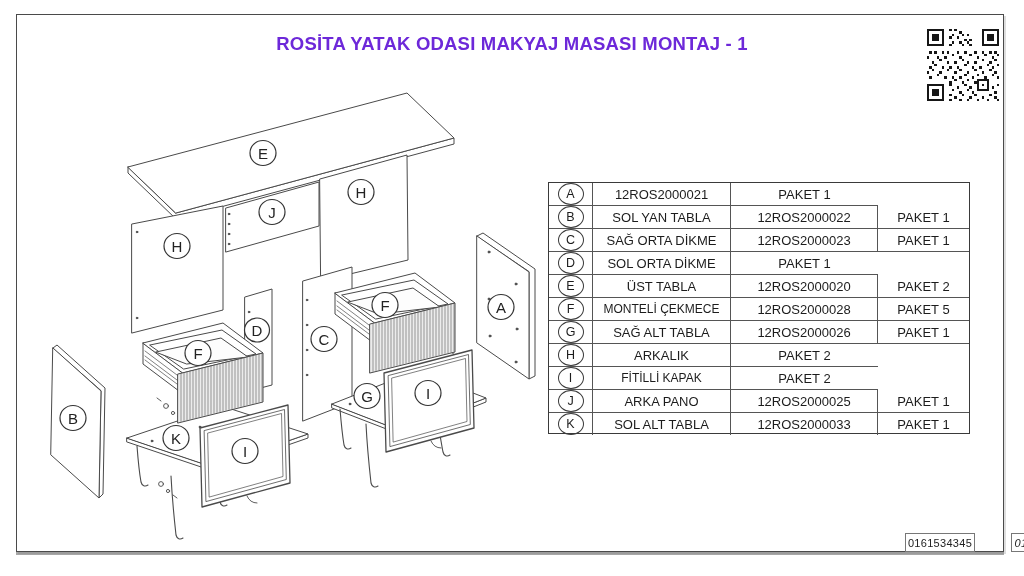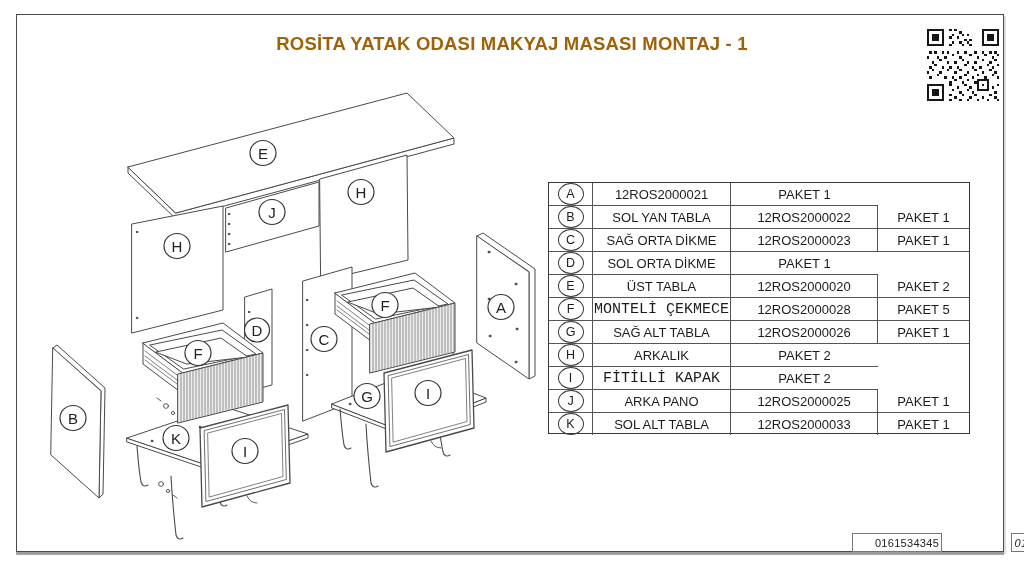--- a/index.html
+++ b/index.html
@@ -7,48 +7,48 @@
     width:1024px;height:576px;position:relative;overflow:hidden;
     background:#ffffff;font-family:"Liberation Sans",sans-serif;color:#222;
   }
   .page-border{
     position:absolute;left:16px;top:14px;width:986px;height:536px;
     border:1px solid #4a4a4a;box-shadow:0 3px 0 rgba(120,120,120,.65),2px 2px 0 rgba(160,160,160,.35);
     background:transparent;pointer-events:none;
   }
   .title{
     position:absolute;top:33px;left:0;right:0;text-align:center;
-    font-size:18.5px;font-weight:bold;letter-spacing:.2px;color:#a16207;
+    font-size:18.5px;font-weight:bold;letter-spacing:.2px;color:#6d28d9;
   }
   .diagram{position:absolute;left:0;top:0;width:1024px;height:576px;}
 
   
   .parts-table{
     position:absolute;left:548px;top:182px;width:420px;height:250px;
     border:1.5px solid #3a3a3a;display:grid;grid-template-rows:repeat(11,1fr);
     background:#fff;
   }
   .tr{display:grid;grid-template-columns:44px 138px 147px 91px;}
   .tr:not(:last-child) .td{border-bottom:1px solid #555;}
   .td{
     border-right:1px solid #555;display:flex;align-items:center;justify-content:center;
     font-size:13px;color:#1c1c1c;white-space:nowrap;overflow:hidden;
   }
   .td:last-child{border-right:none;}
-  .td.sm{font-size:15px;font-family:Liberation Mono, monospace;}
+  .td.sm{font-size:12px;}
   .badge{
     width:24px;height:20px;border:1.2px solid #3a3a3a;border-radius:50%;
     display:flex;align-items:center;justify-content:center;font-size:12.5px;color:#1c1c1c;
   }
   
   .doc-box{
     position:absolute;top:533px;height:17px;border:1px solid #777;background:#fff;
     display:flex;align-items:center;justify-content:center;font-size:11px;color:#222;letter-spacing:.3px;
   }
-  .doc-num{left:852px;width:68px;padding-left:20px;}
+  .doc-num{left:905px;width:68px;}
   .doc-rev{left:1011px;width:18px;font-style:italic;}
   
   .qr{position:absolute;left:926px;top:29px;width:74px;height:72px;}
 </style>
 </head>
 <body>
 
 <svg class="diagram" viewBox="0 0 1024 576" xmlns="http://www.w3.org/2000/svg" xmlns:xlink="http://www.w3.org/1999/xlink" fill="none" stroke="#4a4a4a" stroke-width="1" stroke-linejoin="round" stroke-linecap="round">
 
   <g>

